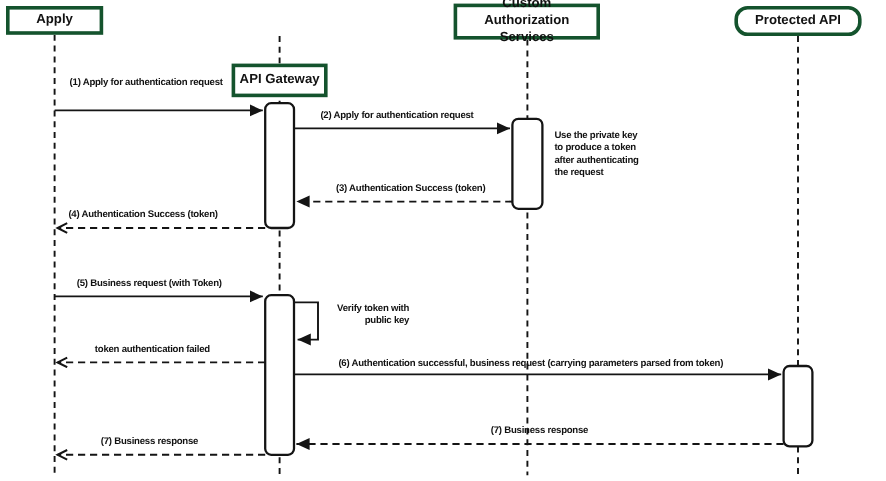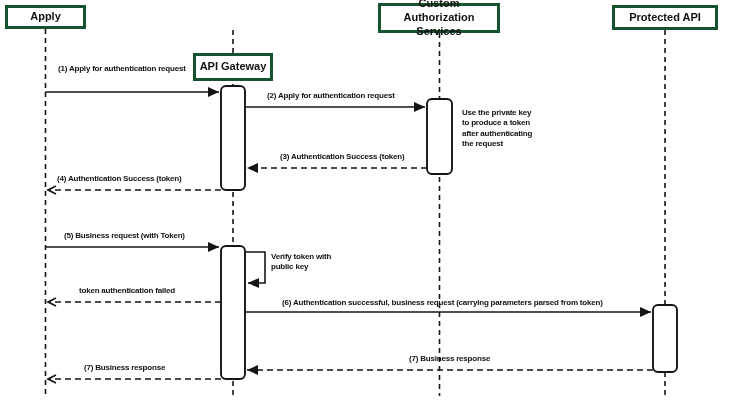--- a/index.html
+++ b/index.html
@@ -60,30 +60,30 @@
 
   <div class="actor" style="left:5px;   top:5px; width:81px;  height:24px;">
     <span>Apply</span>
   </div>
   <div class="actor" style="left:193px; top:5px; width:80px;  height:28px;margin-top:48px;">
     <span>API Gateway</span>
   </div>
   <div class="actor" style="left:378px; top:3px; width:122px; height:30px;">
     <span>Custom Authorization Services</span>
   </div>
-  <div class="actor" style="left:612px; top:5px; width:106px; height:25px;">
+  <div class="actor" style="left:612px; top:5px; width:106px; height:25px;border-radius:11px;">
     <span>Protected API</span>
   </div>
 
   <div class="msg" style="left:58px;  top:64px;">(1) Apply for authentication request</div>
   <div class="msg" style="left:267px; top:91px;">(2) Apply for authentication request</div>
   <div class="msg" style="left:280px; top:152px;">(3) Authentication Success (token)</div>
   <div class="msg" style="left:57px;  top:174px;">(4) Authentication Success (token)</div>
   <div class="msg" style="left:64px;  top:231px;">(5) Business request (with Token)</div>
-  <div class="msg wrap" style="left:271px; top:252px; width:70px;">Verify token with public key</div>
+  <div class="msg wrap" style="left:271px; top:252px; width:70px;text-align:right;">Verify token with public key</div>
   <div class="msg" style="left:79px;  top:286px;">token authentication failed</div>
   <div class="msg" style="left:282px; top:298px;">(6) Authentication successful, business request (carrying parameters parsed from token)</div>
   <div class="msg" style="left:409px; top:354px;">(7) Business response</div>
   <div class="msg" style="left:84px;  top:363px;">(7) Business response</div>
 
   <div class="msg wrap" style="left:462px; top:108px; width:78px;">Use the private key to produce a token after authenticating the request</div>
 
 </div>
 
 </body></html>

